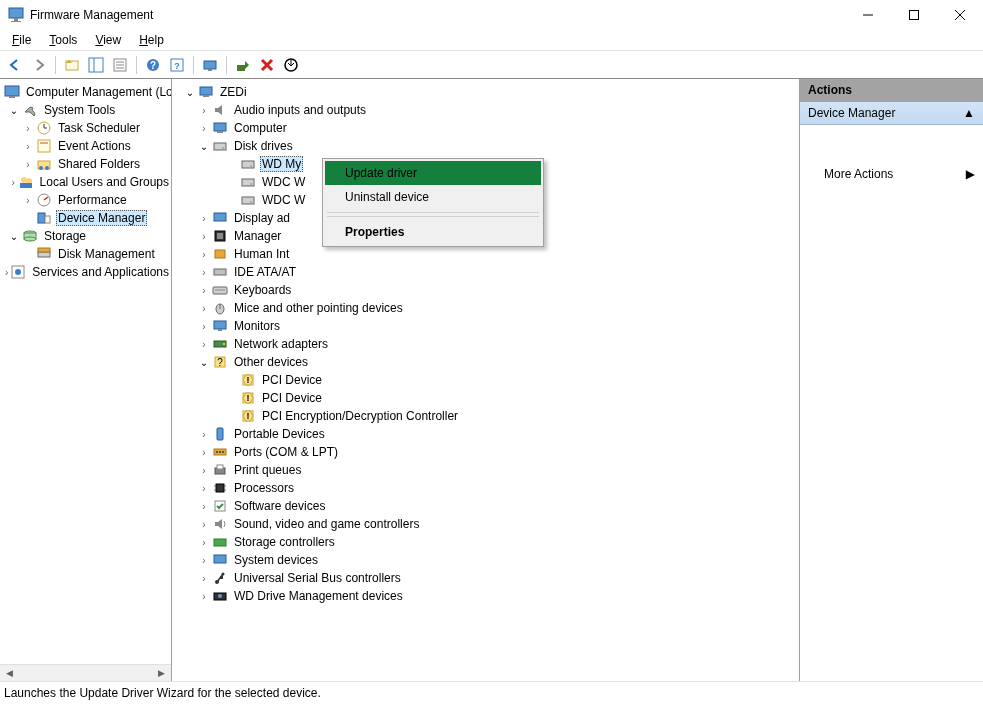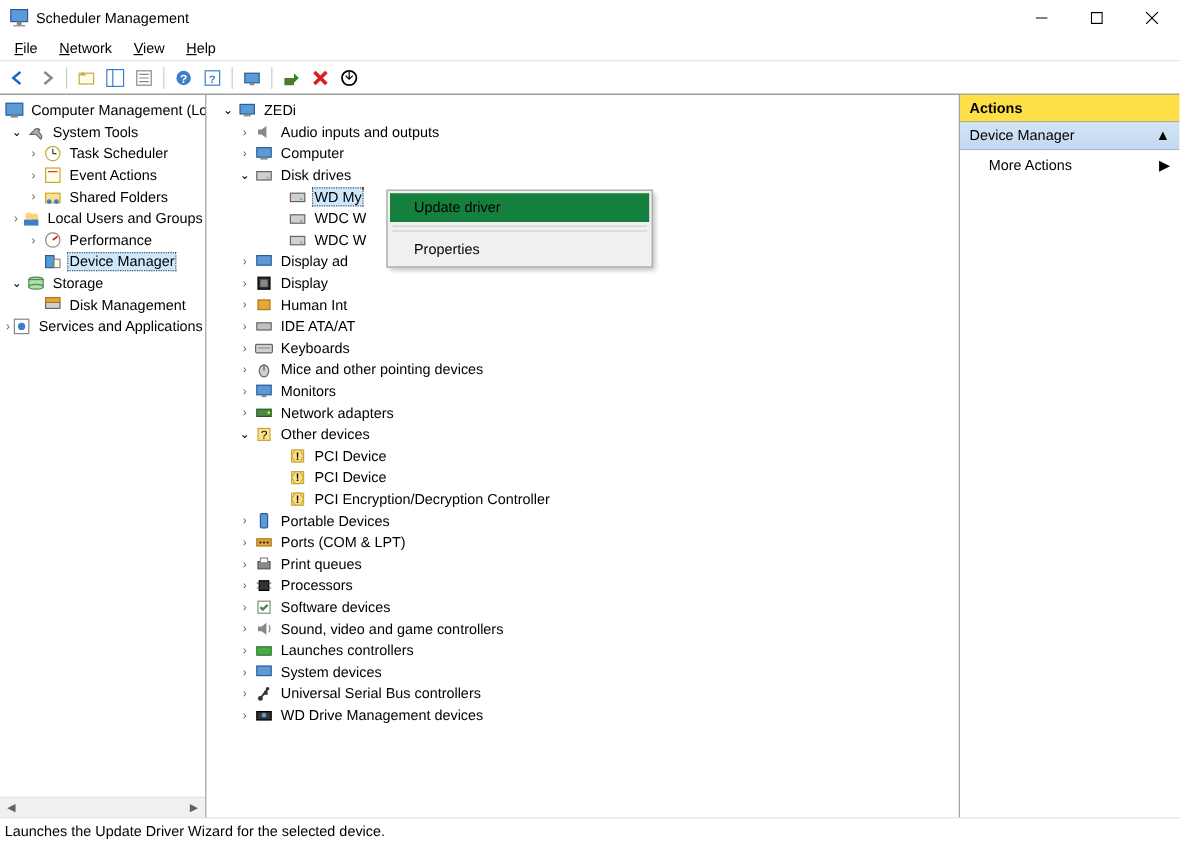--- a/index.html
+++ b/index.html
@@ -82,34 +82,34 @@
   overflow: hidden;
   white-space: nowrap;
   position: relative;
 }
 .rightpanel {
   width: 183px;
   display: flex;
   flex-direction: column;
 }
 .rightpanel .actions-header {
-  background: #fde047;
+  background: #a3a3a3;
   border-bottom: 1px solid #a0a0a0;
   padding: 4px 8px;
   font-weight: bold;
 }
 .rightpanel .actions-sub {
   background: linear-gradient(#d2e4f7, #c3d9ef);
   border-bottom: 1px solid #9fb8d8;
   padding: 4px 8px;
   display: flex; justify-content: space-between; align-items: center;
 }
 .rightpanel .more-actions {
   padding: 6px 8px 6px 24px;
-  display: flex; justify-content: space-between; 
+  display: flex; justify-content: space-between;  margin-top: 36px;
 }
 .tree-row {
   display: flex;
   align-items: center;
   height: 18px;
   padding-left: 4px;
 }
 .tree-row .chev {
   width: 12px; height: 12px;
   display: flex; align-items: center; justify-content: center;
@@ -130,21 +130,21 @@
   border: 1px solid #a0a0a0;
   box-shadow: 3px 3px 4px rgba(0,0,0,0.25);
   z-index: 100;
   padding: 2px;
 }
 .context-menu .cm-item {
   padding: 5px 20px;
   font-size: 12px;
 }
 .context-menu .cm-item.highlighted { background: #15803d; }
-.context-menu .cm-item.bold { font-weight: normal; }
+.context-menu .cm-item.bold { font-weight: bold; }
 .context-menu .cm-sep { height: 1px; background: #d0d0d0; margin: 3px 2px; }
 .statusbar {
   height: 22px;
   border-top: 1px solid #e0e0e0;
   display: flex;
   align-items: center;
   padding: 0 4px;
 }
 svg { display: block; }
 </style>
@@ -152,21 +152,21 @@
 <body>
 
 <div class="titlebar">
   <span class="app-icon">
     <svg width="16" height="16">
         <rect x="1" y="1" width="14" height="10" fill="#5b9bd5" stroke="#2a5a9a"></rect>
         <rect x="6" y="11" width="4" height="3" fill="#888"></rect>
         <rect x="3" y="14" width="10" height="1" fill="#888"></rect>
       </svg>
   </span>
-  <span class="title">Scheduler Management</span>
+  <span class="title">Firmware Management</span>
   <div class="win-controls">
     <div class="wbtn">
         <svg width="10" height="10">
           <line x1="0" y1="5" x2="10" y2="5" stroke="#000"></line>
         </svg>
       </div>
     <div class="wbtn">
         <svg width="10" height="10">
           <rect x="0.5" y="0.5" width="9" height="9" fill="none" stroke="#000"></rect>
         </svg>
@@ -175,21 +175,21 @@
         <svg width="10" height="10">
           <line x1="0" y1="0" x2="10" y2="10" stroke="#000"></line>
           <line x1="10" y1="0" x2="0" y2="10" stroke="#000"></line>
         </svg>
       </div>
   </div>
 </div>
 
 <div class="menubar">
   <span class="mitem">File</span>
-  <span class="mitem">Network</span>
+  <span class="mitem">Tools</span>
   <span class="mitem">View</span>
   <span class="mitem">Help</span>
 </div>
 
 <div class="toolbar">
   <div class="tbtn">
       <svg width="16" height="16">
         <path d="M10 3 L4 8 L10 13" fill="none" stroke="#1966c4" stroke-width="2"></path>
       </svg>
     </div>
@@ -478,21 +478,21 @@
         </div>
         <div class="tree-row">
           <span class="indent" style="width:22px"></span>
           <span class="chev ">›</span>
           <span class="icon">
             <svg width="16" height="16">
               <rect x="3" y="3" width="10" height="10" fill="#333" stroke="#000"></rect>
               <rect x="5" y="5" width="6" height="6" fill="#888"></rect>
             </svg>
           </span>
-          <span class="label">Display</span>
+          <span class="label">Manager</span>
         </div>
         <div class="tree-row">
           <span class="indent" style="width:22px"></span>
           <span class="chev ">›</span>
           <span class="icon">
             <svg width="16" height="16">
               <rect x="3" y="4" width="10" height="8" fill="#e8a838" stroke="#a87818"></rect>
             </svg>
           </span>
           <span class="label">Human Int</span>
@@ -669,21 +669,21 @@
           <span class="label">Sound, video and game controllers</span>
         </div>
         <div class="tree-row">
           <span class="indent" style="width:22px"></span>
           <span class="chev ">›</span>
           <span class="icon">
             <svg width="16" height="16">
               <rect x="2" y="5" width="12" height="7" fill="#4aaa4a" stroke="#2a7a2a"></rect>
             </svg>
           </span>
-          <span class="label">Launches controllers</span>
+          <span class="label">Storage controllers</span>
         </div>
         <div class="tree-row">
           <span class="indent" style="width:22px"></span>
           <span class="chev ">›</span>
           <span class="icon">
             <svg width="16" height="16">
               <rect x="2" y="3" width="12" height="8" fill="#5b9bd5" stroke="#2a5a9a"></rect>
             </svg>
           </span>
           <span class="label">System devices</span>
@@ -724,20 +724,21 @@
     <div class="more-actions">
       <span>More Actions</span>
       <span>▶</span>
     </div>
   </div>
 
 </div>
 
 <div class="context-menu">
   <div class="cm-item highlighted">Update driver</div>
+  <div class="cm-item">Uninstall device</div>
   <div class="cm-sep"></div>
   <div class="cm-sep"></div>
   <div class="cm-item bold">Properties</div>
 </div>
 
 <div class="statusbar">
   <span>Launches the Update Driver Wizard for the selected device.</span>
 </div>
 
 </body></html>

